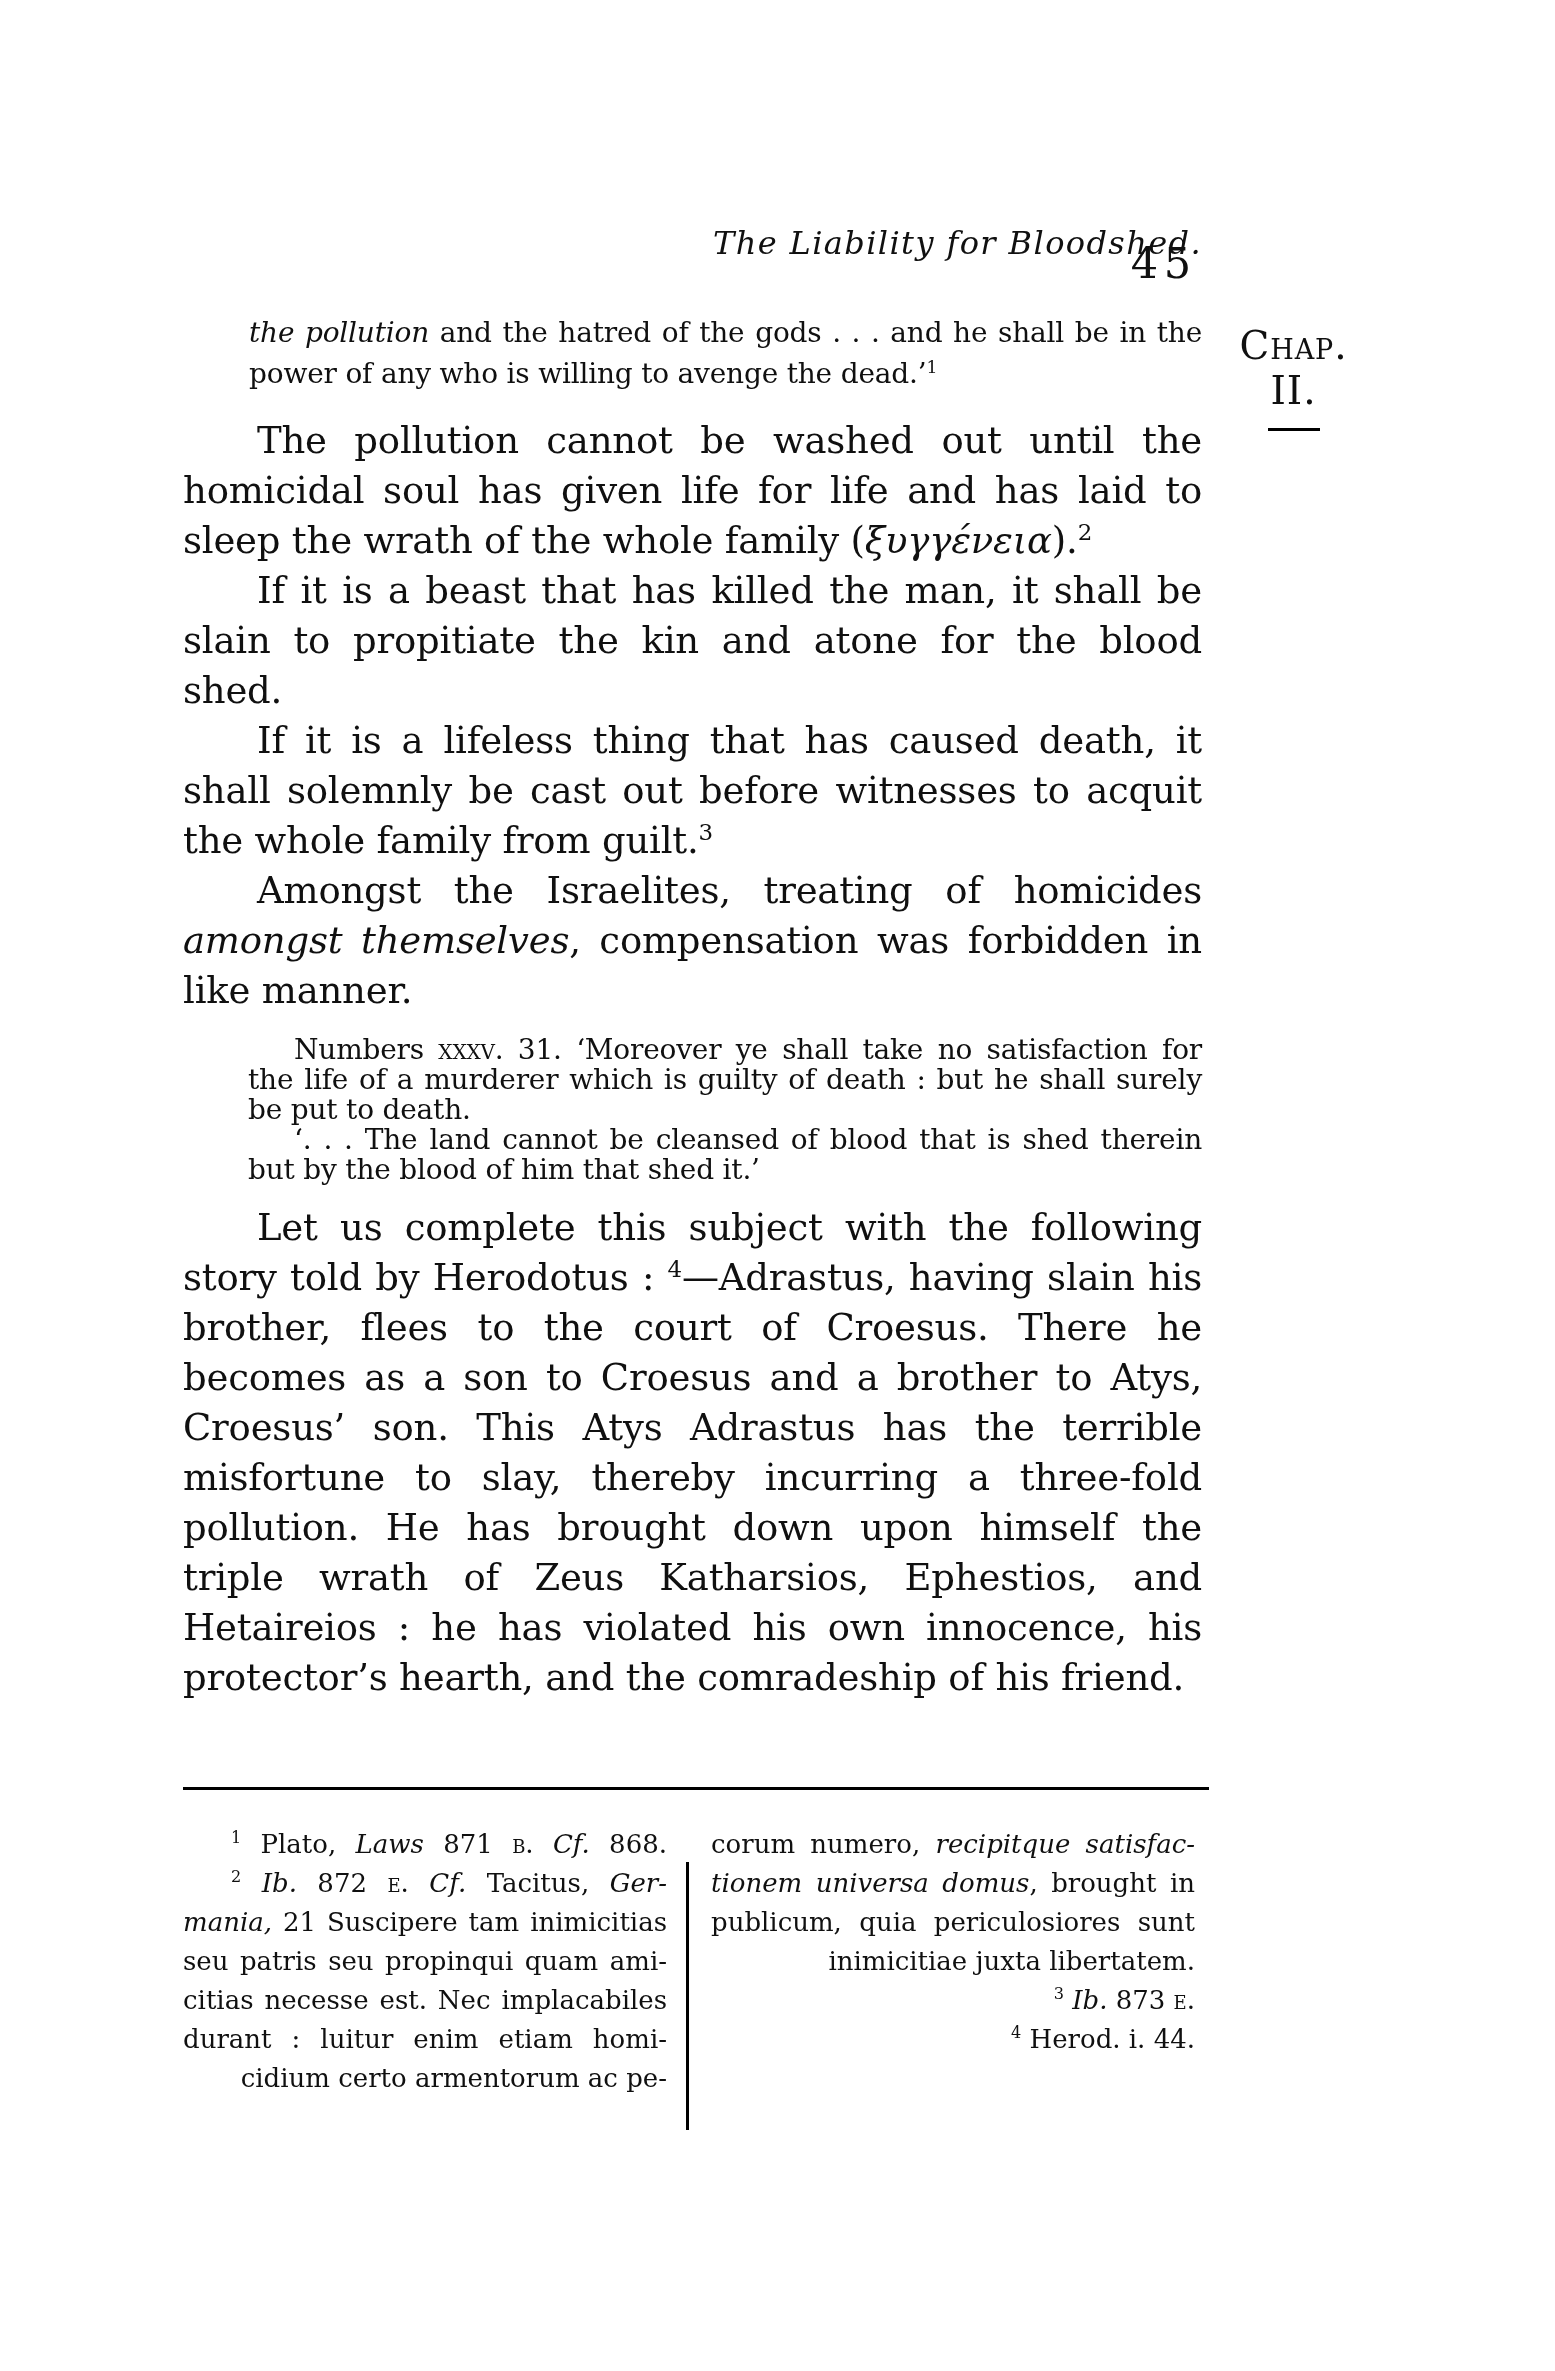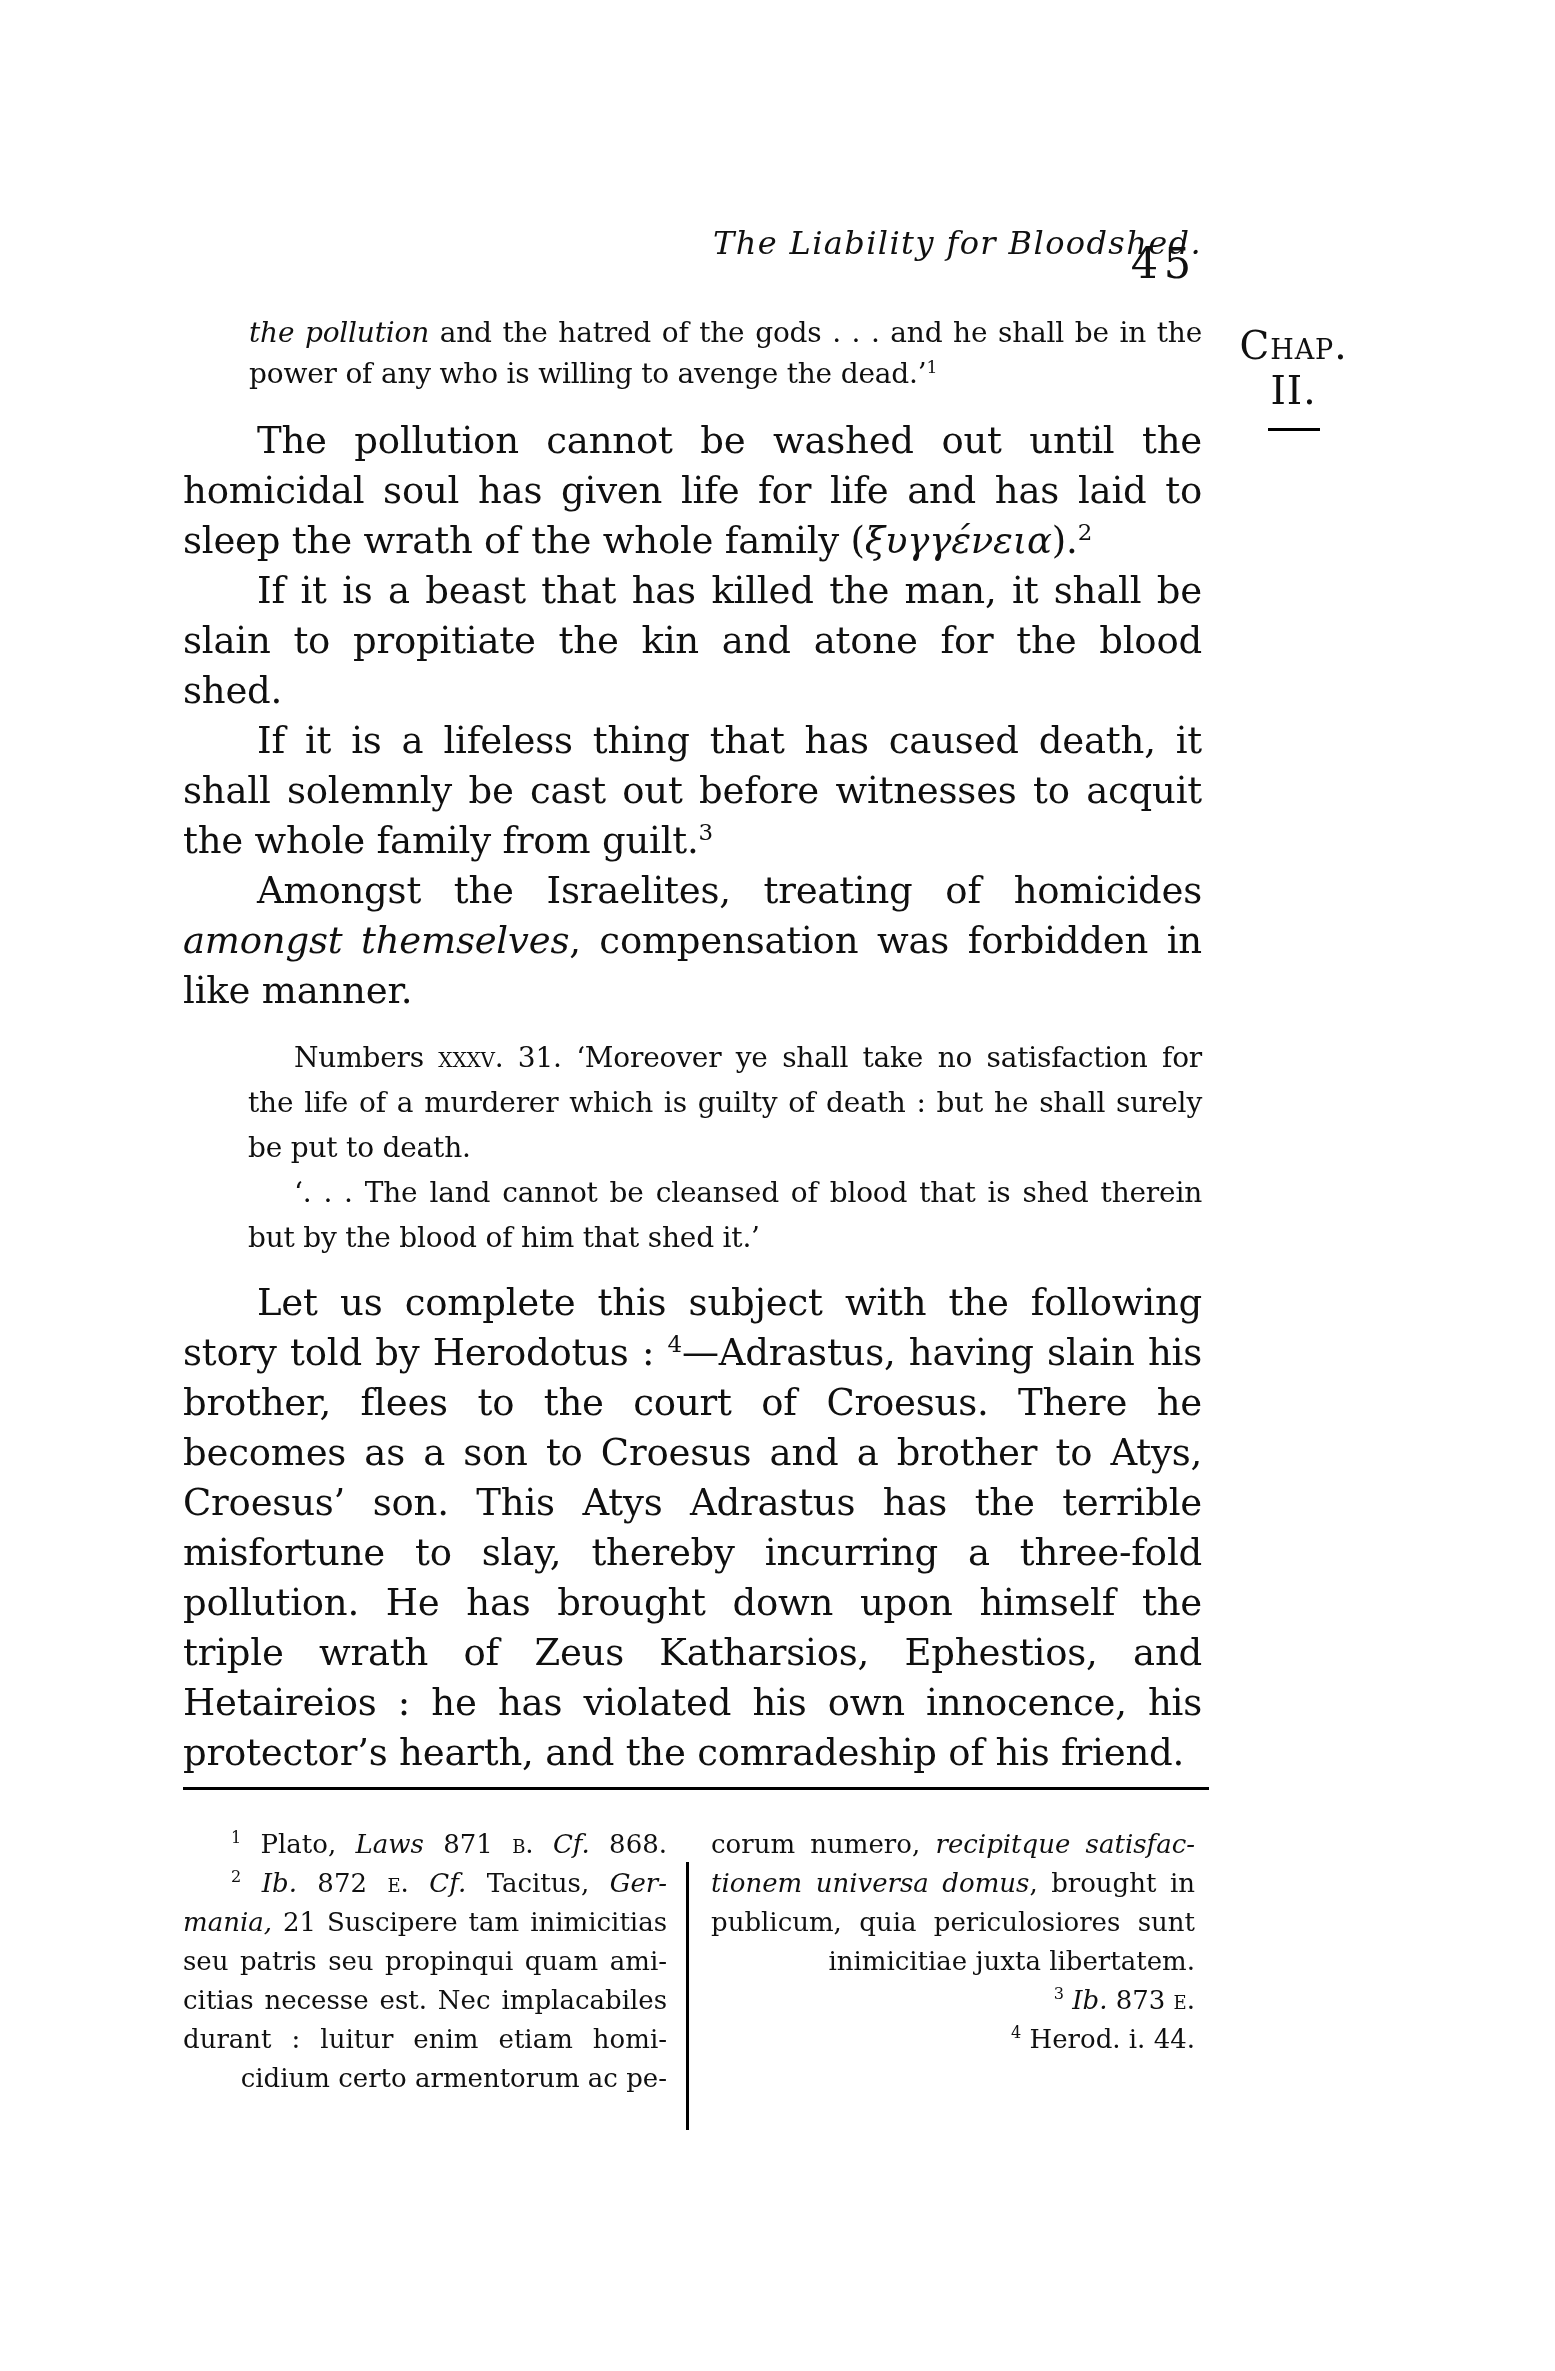--- a/index.html
+++ b/index.html
@@ -16,21 +16,21 @@
   .sidenote { position:absolute; left:1229px; top:323px; width:129px; text-align:center;
               font-size:39px; font-variant:small-caps; letter-spacing:0.9px; }
   .sidenote-rule { width:52px; height:3.7px; background:#000; margin:14.8px auto 0; }
   
   .main { position:absolute; left:183px; top:312px; width:1019px;
           font-size:37px; line-height:50px; letter-spacing:-0.2px;
           text-align:justify; }
   .para { margin:0; text-indent:74px; }
   .smalltext { font-size:28px; line-height:41px; }
   .quote-top { margin:0 0 22px 66px; }
-  .scripture { margin:18.5px 0 18.5px 65px; line-height:45px; }
+  .scripture { margin:18.5px 0 18.5px 65px; line-height:30px; }
   .scripture .sq { margin:0; text-indent:46px; }
   
   .fnsection { position:absolute; left:183px; top:1787px; width:1026px; }
   .fnrule { height:2.8px; background:#000; }
   .fncols { position:relative; margin-top:35px; display:flex;
             font-size:26px; line-height:39px; }
   .fncol-left  { width:484px; }
   .fncol-right { width:484px; margin-left:44px; }
   .fndivider { position:absolute; left:503px; top:37px; width:2.8px; height:268px; background:#000; }
   .fn-line { text-align:right; }

